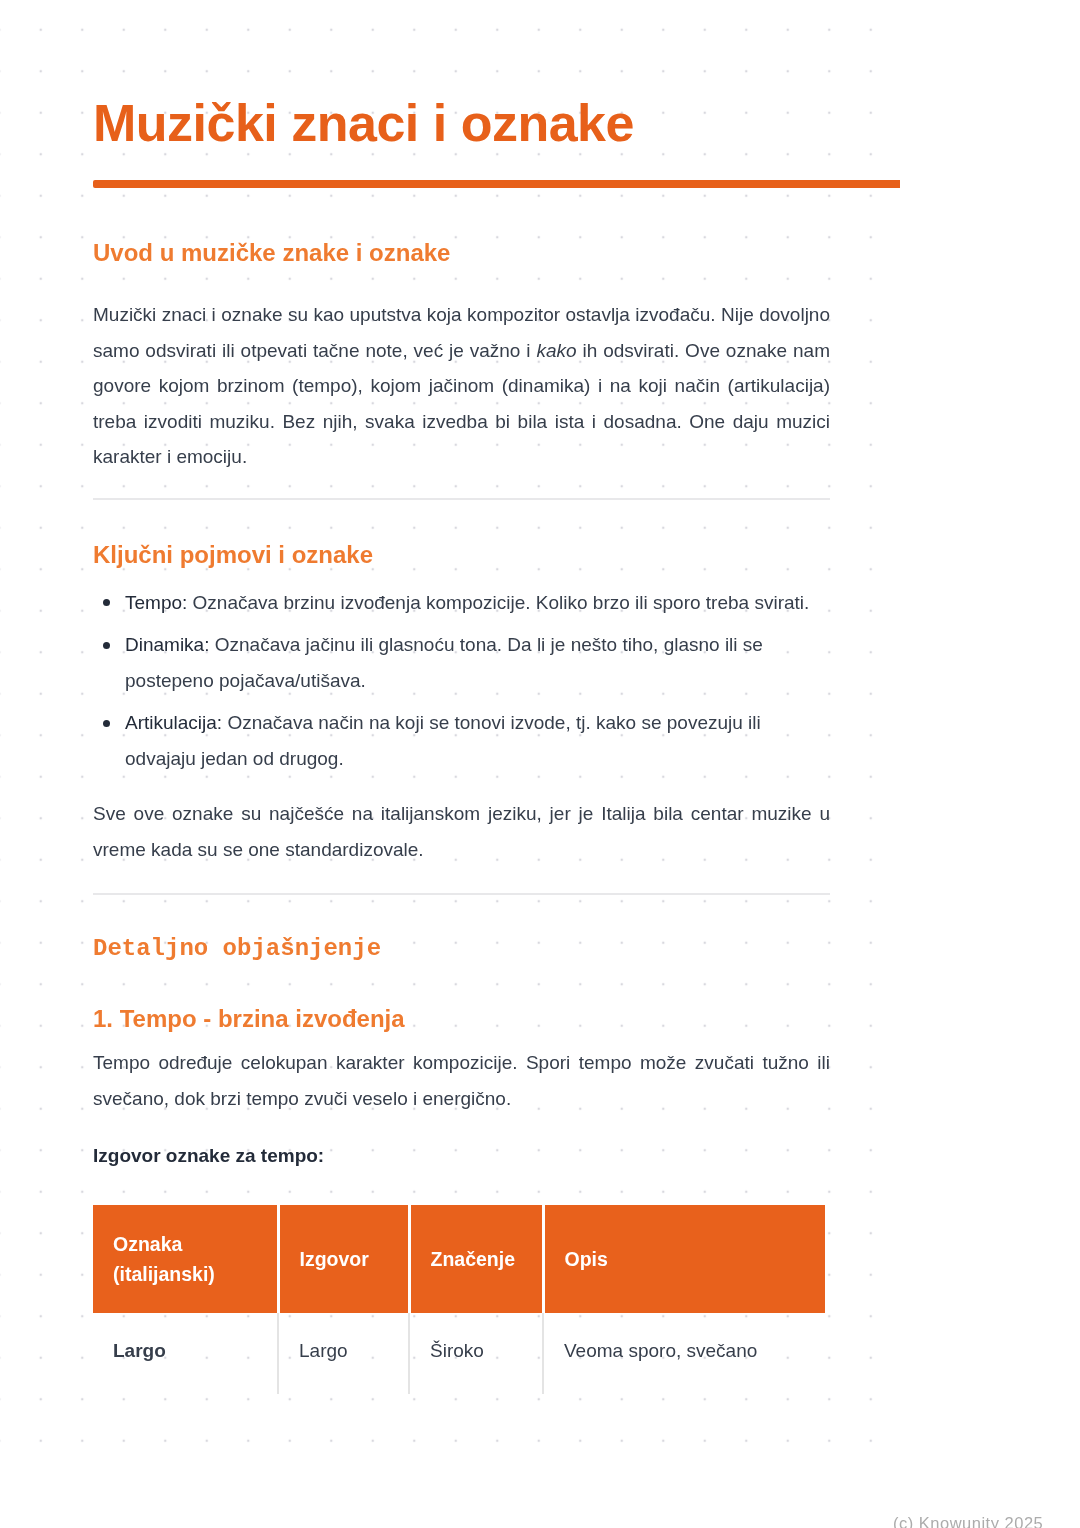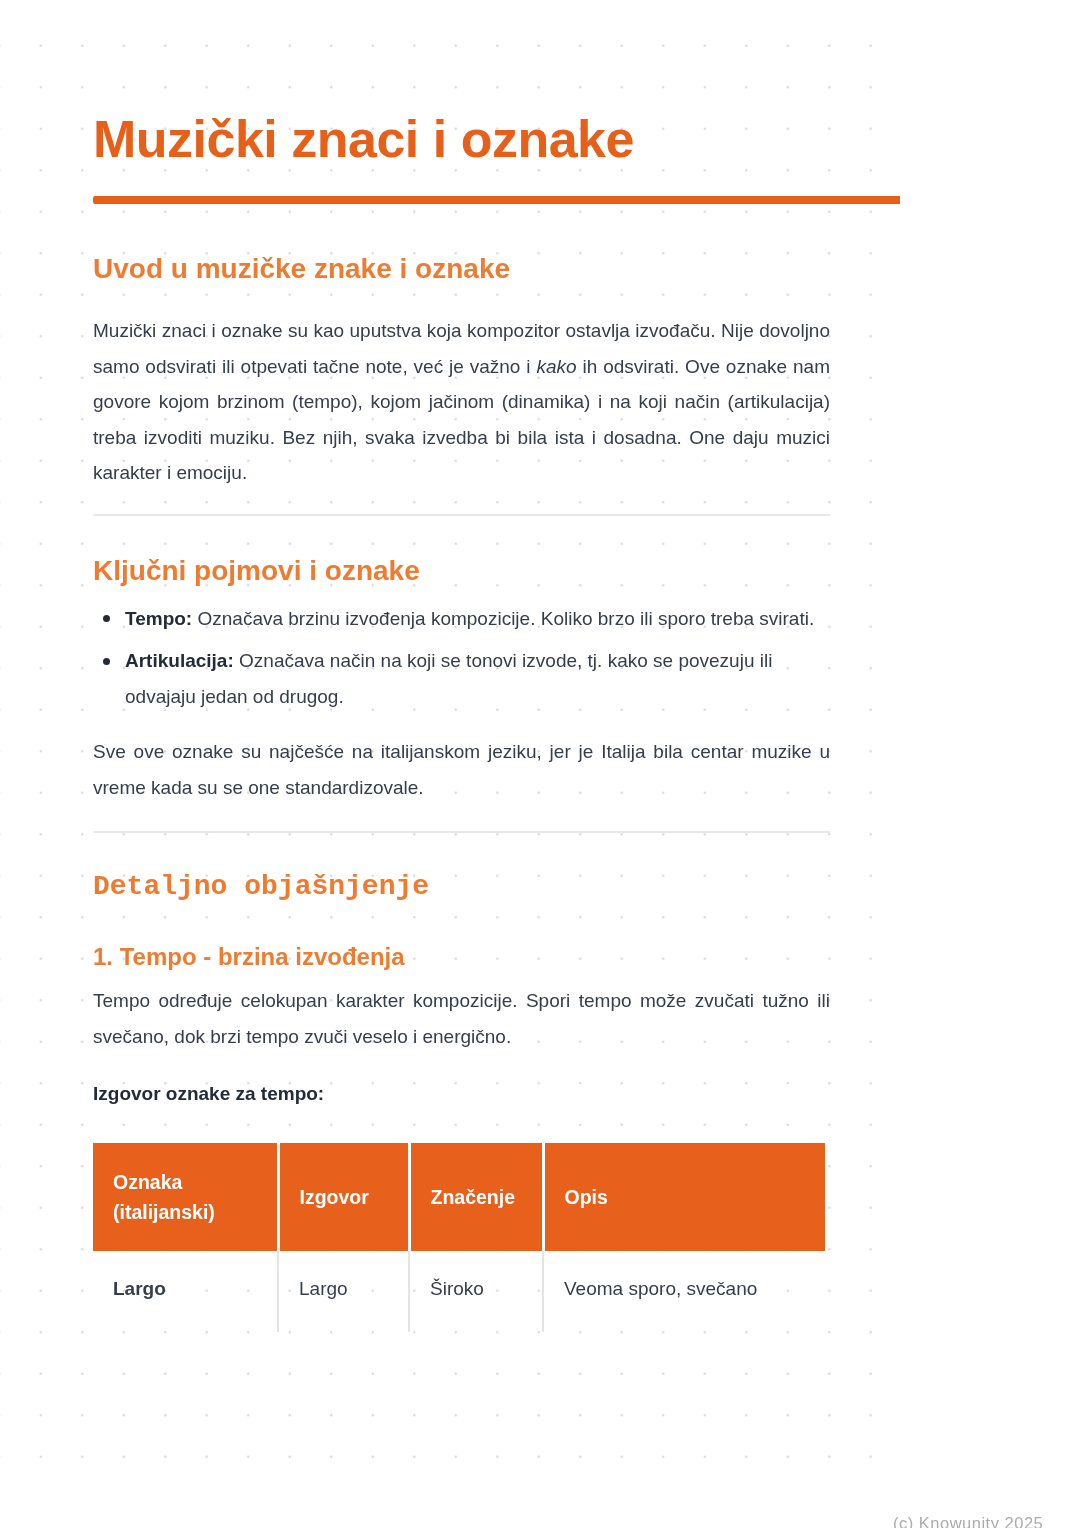--- a/index.html
+++ b/index.html
@@ -4,21 +4,21 @@
 <style>
   html,body{margin:0;padding:0;}
   body{
     width:1080px;height:1528px;
     background:#ffffff;
     font-family:"Liberation Sans","DejaVu Sans",sans-serif;
     position:relative;
     overflow:hidden;
   }
   .page{
-    position:absolute;left:0;top:16px;width:900px;height:1478px;
+    position:absolute;left:0;top:0;width:900px;height:1478px;
     background:#ffffff;
     overflow:hidden;
   }
   .dots{
     position:absolute;left:0;top:0;width:1080px;height:1478px;
     background-image:radial-gradient(circle,#d8d8de 1.3px,rgba(0,0,0,0) 1.6px);
     background-size:41.5px 41.5px;
     background-position:20px 9px;
     z-index:1;
   }
@@ -34,21 +34,21 @@
   .h1{
     margin:92px 0 0 0;
     font-size:52px;line-height:62px;font-weight:800;
     color:#E7601A;letter-spacing:-0.5px;
   }
   .rule{
     margin-top:26px;height:8px;width:844px;
     background:#E7601A;border-radius:2px;
   }
   .h2{
-    font-size:28px;line-height:34px;font-weight:700;color:#EF7B30;
+    font-size:24px;line-height:34px;font-weight:700;color:#EF7B30;
     margin:0;
   }
   .h2.intro{margin-top:48px;}
   .h2.key{margin-top:38px;}
   .h2.detail{margin-top:37px;font-family:Liberation Mono, monospace;}
   .h3{
     font-size:24px;line-height:30px;font-weight:700;color:#EF7B30;
     margin:38px 0 0 0;
   }
   p{
@@ -67,21 +67,21 @@
     list-style:none;margin:13px 0 0 0;padding:0;
   }
   ul.bullets li{
     position:relative;padding-left:32px;margin-bottom:7px;
     font-size:19px;line-height:35.5px;color:#363E4B;
   }
   ul.bullets li::before{
     content:"";position:absolute;left:10px;top:14.5px;
     width:7px;height:7px;border-radius:50%;background:#232B39;
   }
-  .term{font-weight:700;color:#232B39;}
+  .term{font-weight:400;color:#232B39;}
   em.it{font-style:italic;}
   table.tempo{
     margin-top:31px;border-collapse:collapse;width:732px;table-layout:fixed;
   }
   table.tempo col.c1{width:185px;}
   table.tempo col.c2{width:131px;}
   table.tempo col.c3{width:134px;}
   table.tempo col.c4{width:282px;}
   table.tempo th{
     background:#E8611C;color:#ffffff;font-weight:700;font-size:19.5px;
@@ -116,20 +116,21 @@
 
     <h2 class="h2 intro">Uvod u muzičke znake i oznake</h2>
     <p class="p1"><span>Muzički znaci i oznake su kao uputstva koja kompozitor ostavlja izvođaču. Nije dovoljno samo odsvirati ili otpevati tačne note, već je važno i </span><em class="it">kako</em><span> ih odsvirati. Ove oznake nam govore kojom brzinom (tempo), kojom jačinom (dinamika) i na koji način (artikulacija) treba izvoditi muziku. Bez njih, svaka izvedba bi bila ista i dosadna. One daju muzici karakter i emociju.</span></p>
 
     <div class="divider"></div>
 
     <h2 class="h2 key">Ključni pojmovi i oznake</h2>
 
     <ul class="bullets">
       <li><span class="term">Tempo:</span><span> Označava brzinu izvođenja kompozicije. Koliko brzo ili sporo treba svirati.</span></li>
+      <li><span class="term">Dinamika:</span><span> Označava jačinu ili glasnoću tona. Da li je nešto tiho, glasno ili se postepeno pojačava/utišava.</span></li>
       <li><span class="term">Artikulacija:</span><span> Označava način na koji se tonovi izvode, tj. kako se povezuju ili odvajaju jedan od drugog.</span></li>
     </ul>
 
     <p class="outro">Sve ove oznake su najčešće na italijanskom jeziku, jer je Italija bila centar muzike u vreme kada su se one standardizovale.</p>
 
     <div class="divider second"></div>
 
     <h2 class="h2 detail">Detaljno objašnjenje</h2>
     <h3 class="h3">1. Tempo - brzina izvođenja</h3>
     <p class="p4">Tempo određuje celokupan karakter kompozicije. Spori tempo može zvučati tužno ili svečano, dok brzi tempo zvuči veselo i energično.</p>

